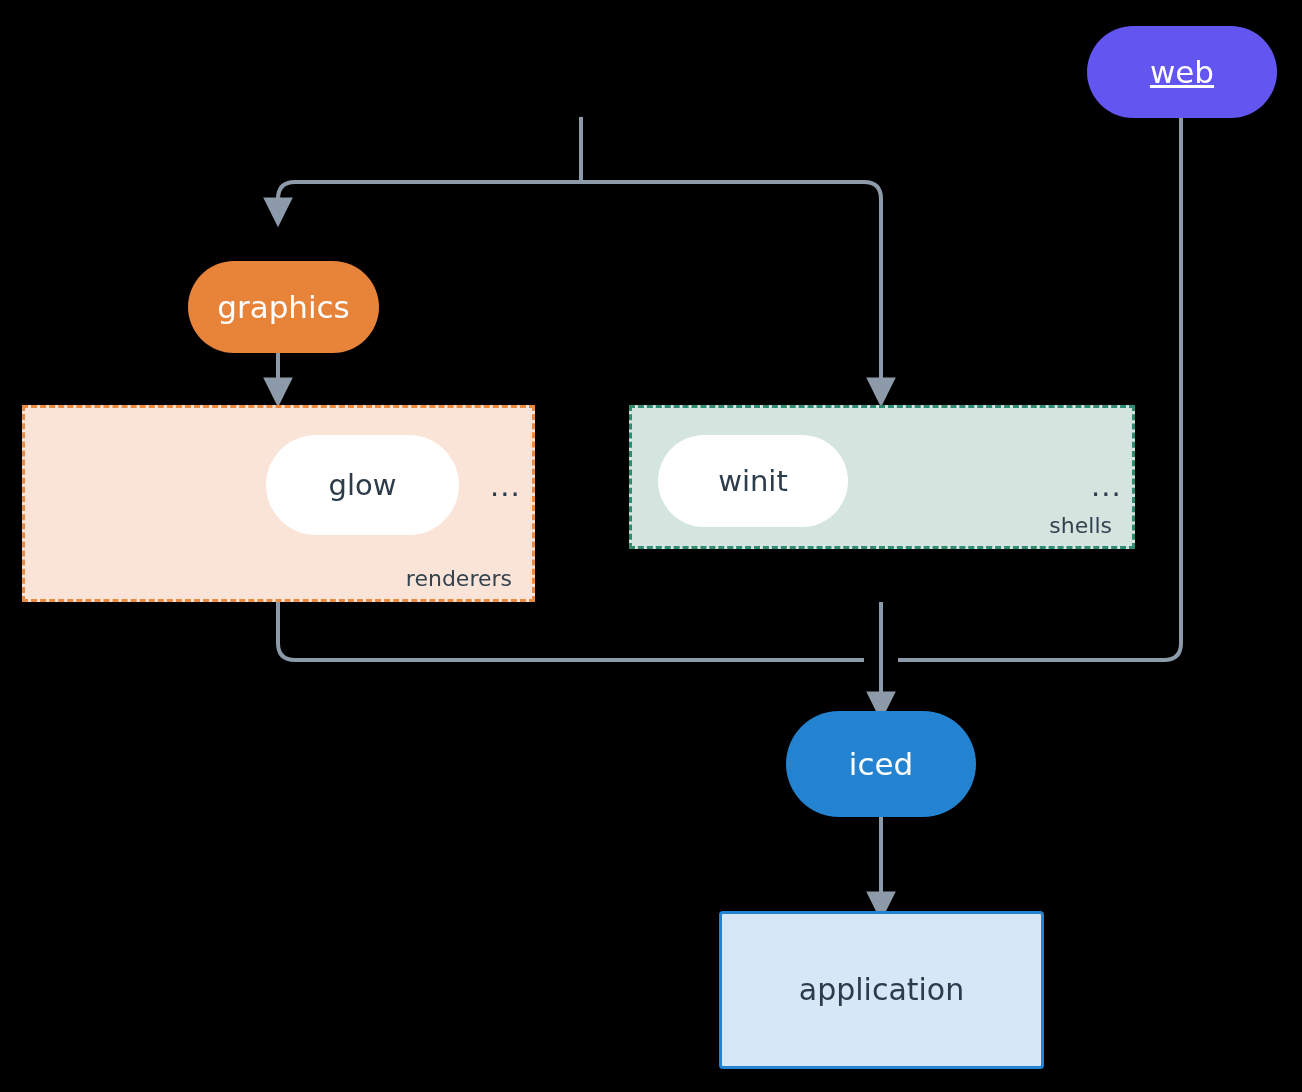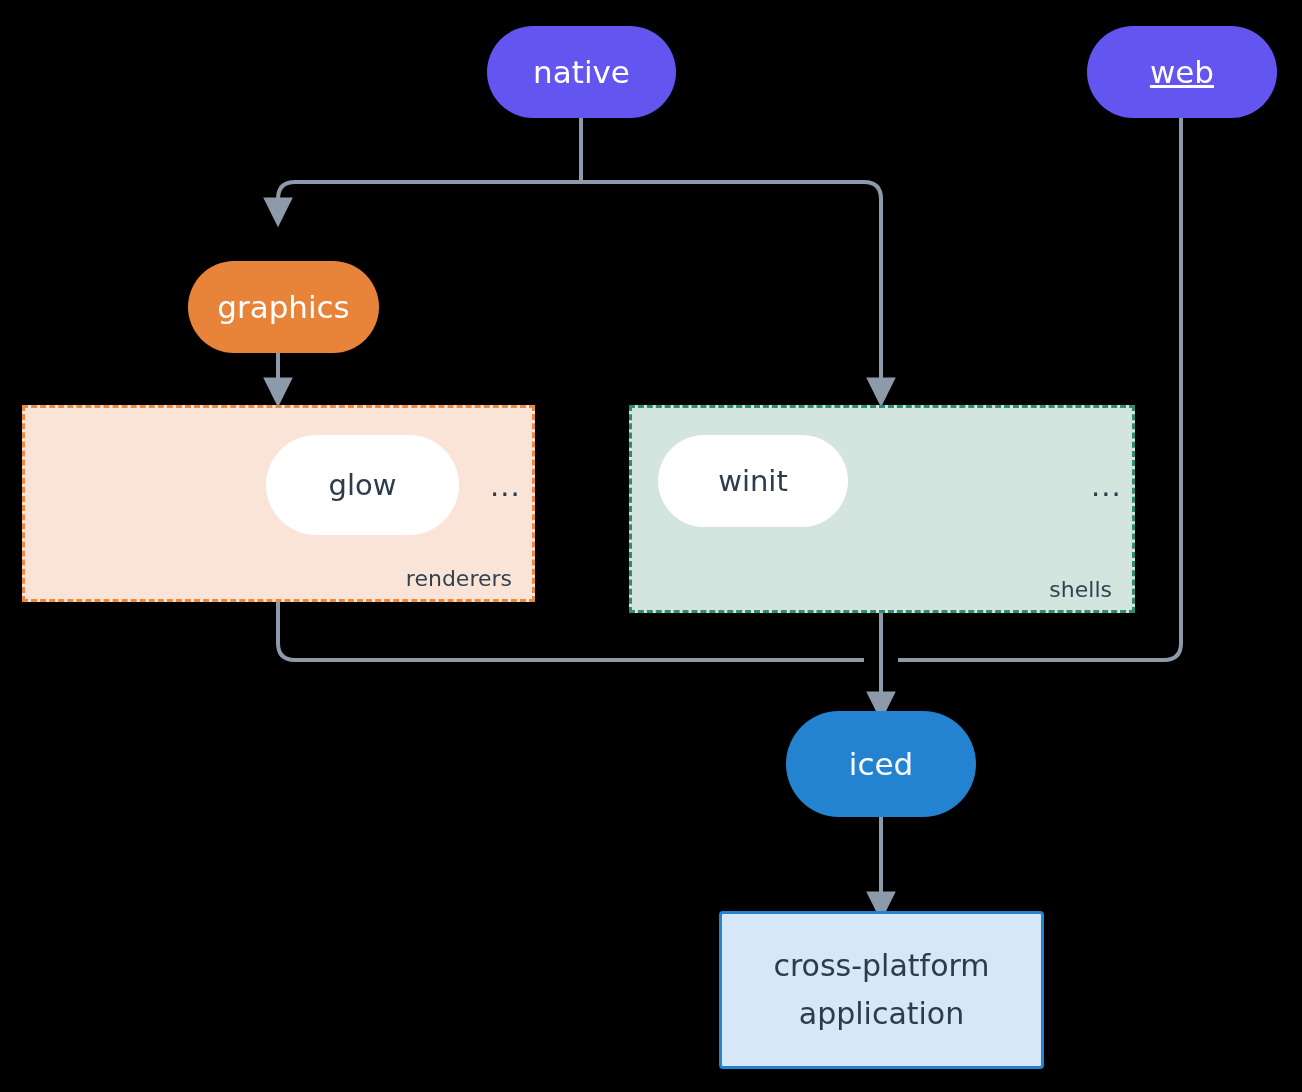--- a/index.html
+++ b/index.html
@@ -145,50 +145,46 @@
 
     <g>
       <path d="M881,660 L881,706" fill="none" stroke="#8D9AAA" stroke-width="4" marker-end="url(#arrowhead)"></path>
     </g>
 
     <g>
       <path d="M881,801 L881,906" fill="none" stroke="#8D9AAA" stroke-width="4" marker-end="url(#arrowhead)"></path>
     </g>
   </svg>
 
-  <div class="node pill pill-native" style="left:487px; top:26px; width:189px; height:92px;">
-    <span>native</span>
-  </div>
 
   <div class="node pill pill-web" style="left:1087px; top:26px; width:190px; height:92px;text-decoration:underline;">
     <span>web</span>
   </div>
 
   <div class="node pill pill-graphics" style="left:188px; top:219px; width:191px; height:92px;">
     <span>graphics</span>
   </div>
 
   <div class="group group-renderers" style="left:22px; top:405px; width:513px; height:197px;">
     <div class="inner-pill" style="left:241px; top:27px; width:193px; height:100px;">
       <span>glow</span>
     </div>
     <span class="ellipsis" style="left:465px; top:64px;">...</span>
     <span class="group-label">renderers</span>
   </div>
 
-  <div class="group group-shells" style="left:629px; top:405px; width:506px; height:208px;">
+  <div class="group group-shells" style="left:629px; top:405px; width:506px; height:144px;">
     <div class="inner-pill" style="left:26px; top:27px; width:190px; height:92px;">
       <span>winit</span>
     </div>
     <span class="ellipsis" style="left:459px; top:64px;">...</span>
     <span class="group-label">shells</span>
   </div>
 
   <div class="node pill pill-iced" style="left:786px; top:711px; width:190px; height:106px;">
     <span>iced</span>
   </div>
 
   <div class="rect-app" style="left:719px; top:911px; width:325px; height:158px;">
-    <span>cross-platform</span>
     <span>application</span>
   </div>
 
 </div>
 
 </body></html>

